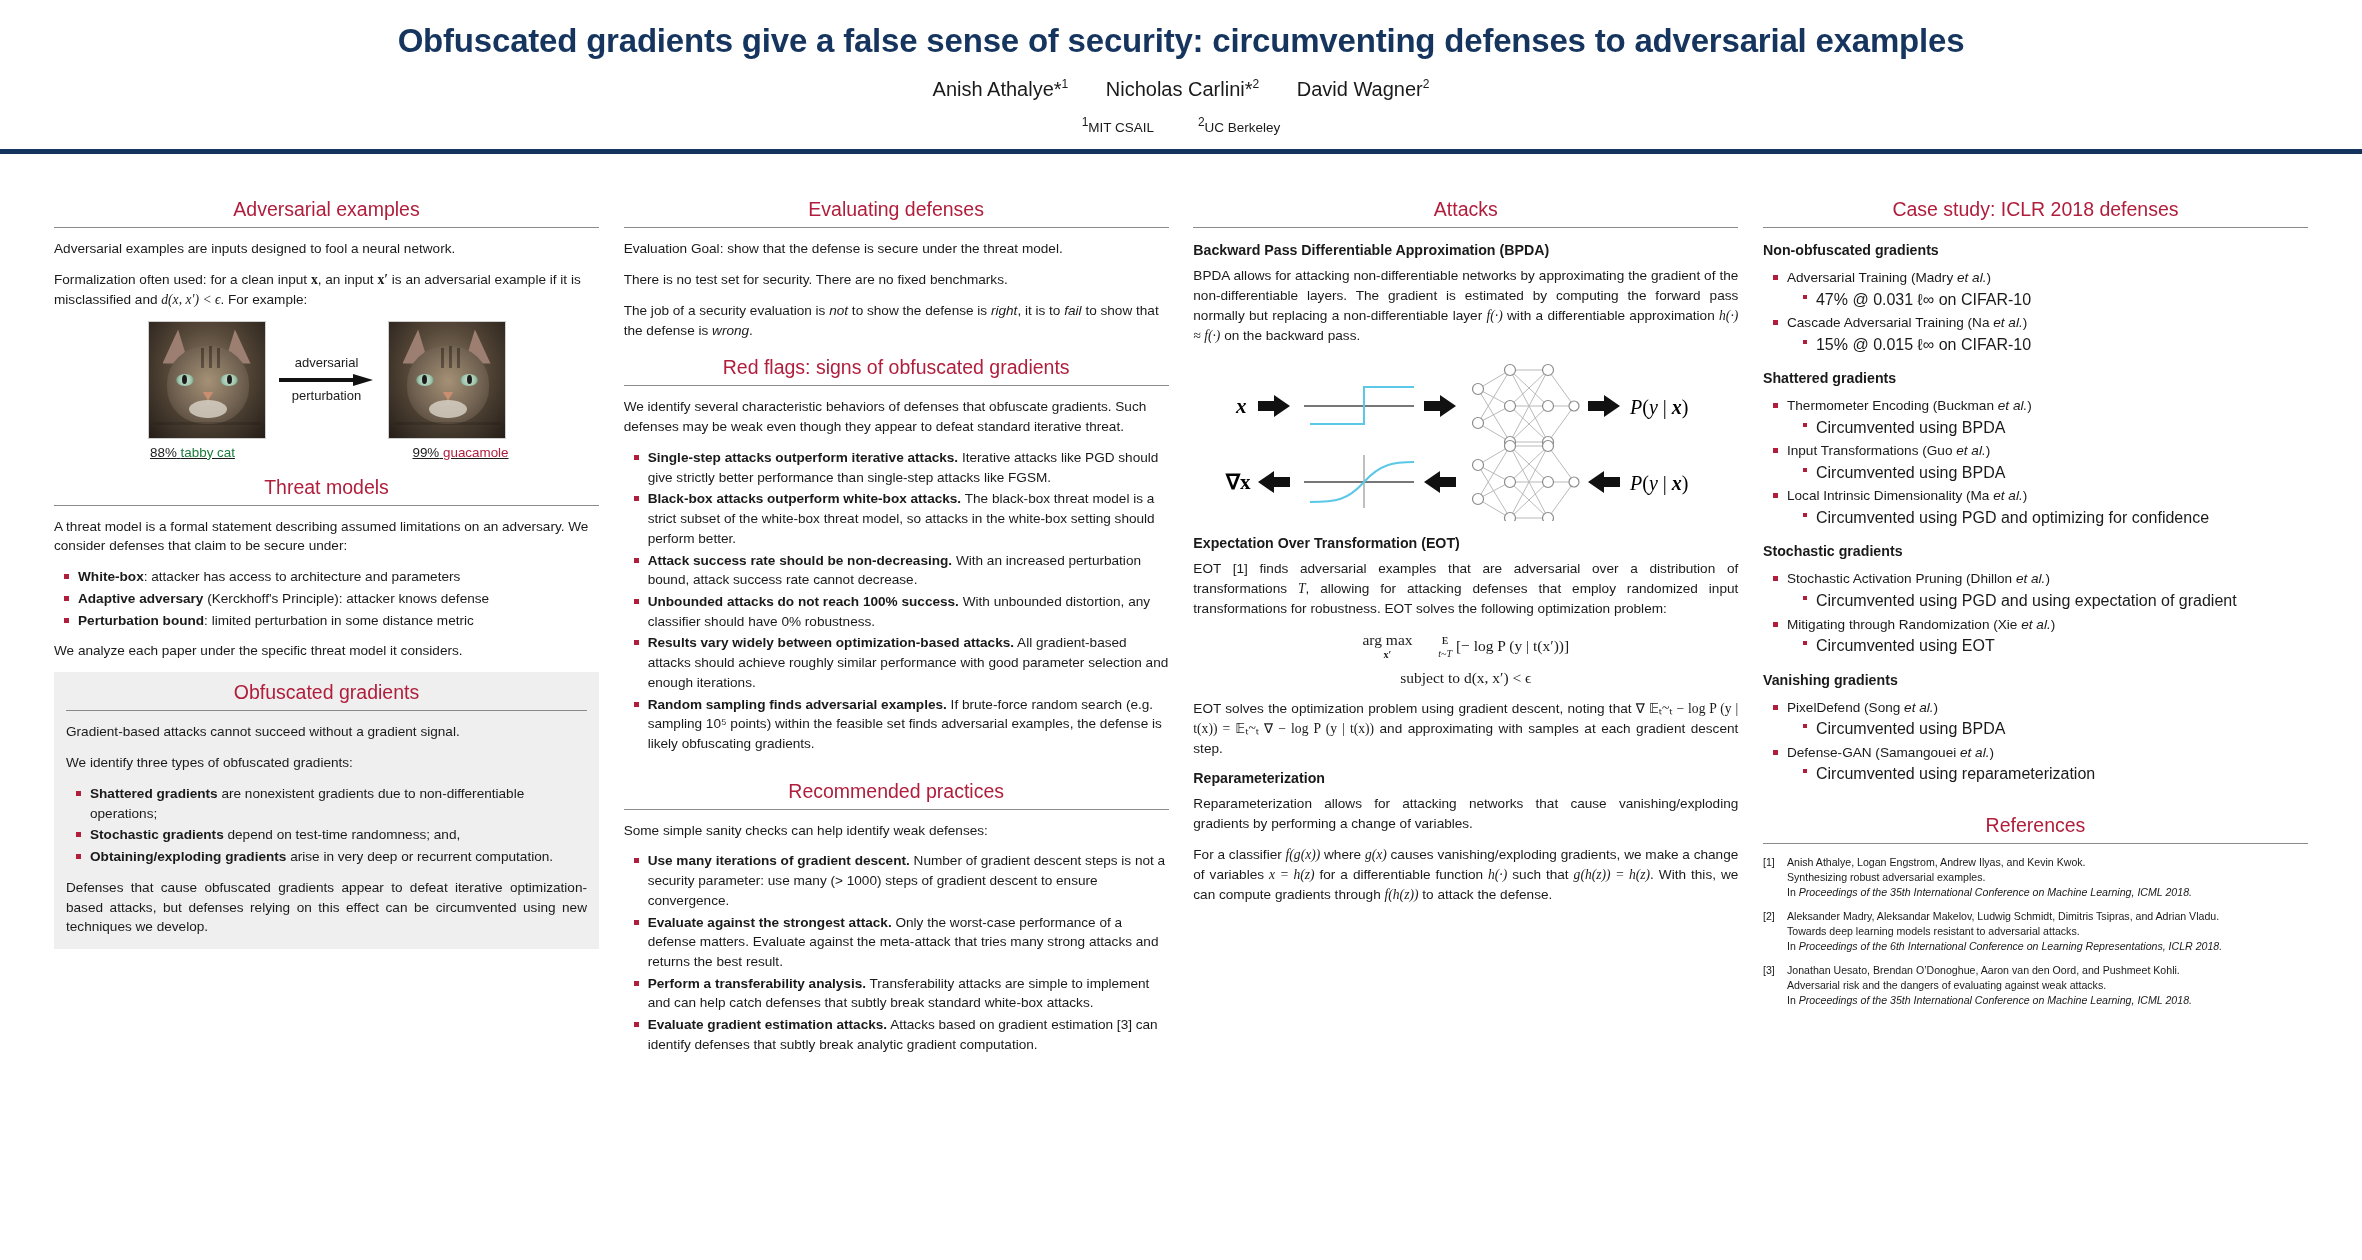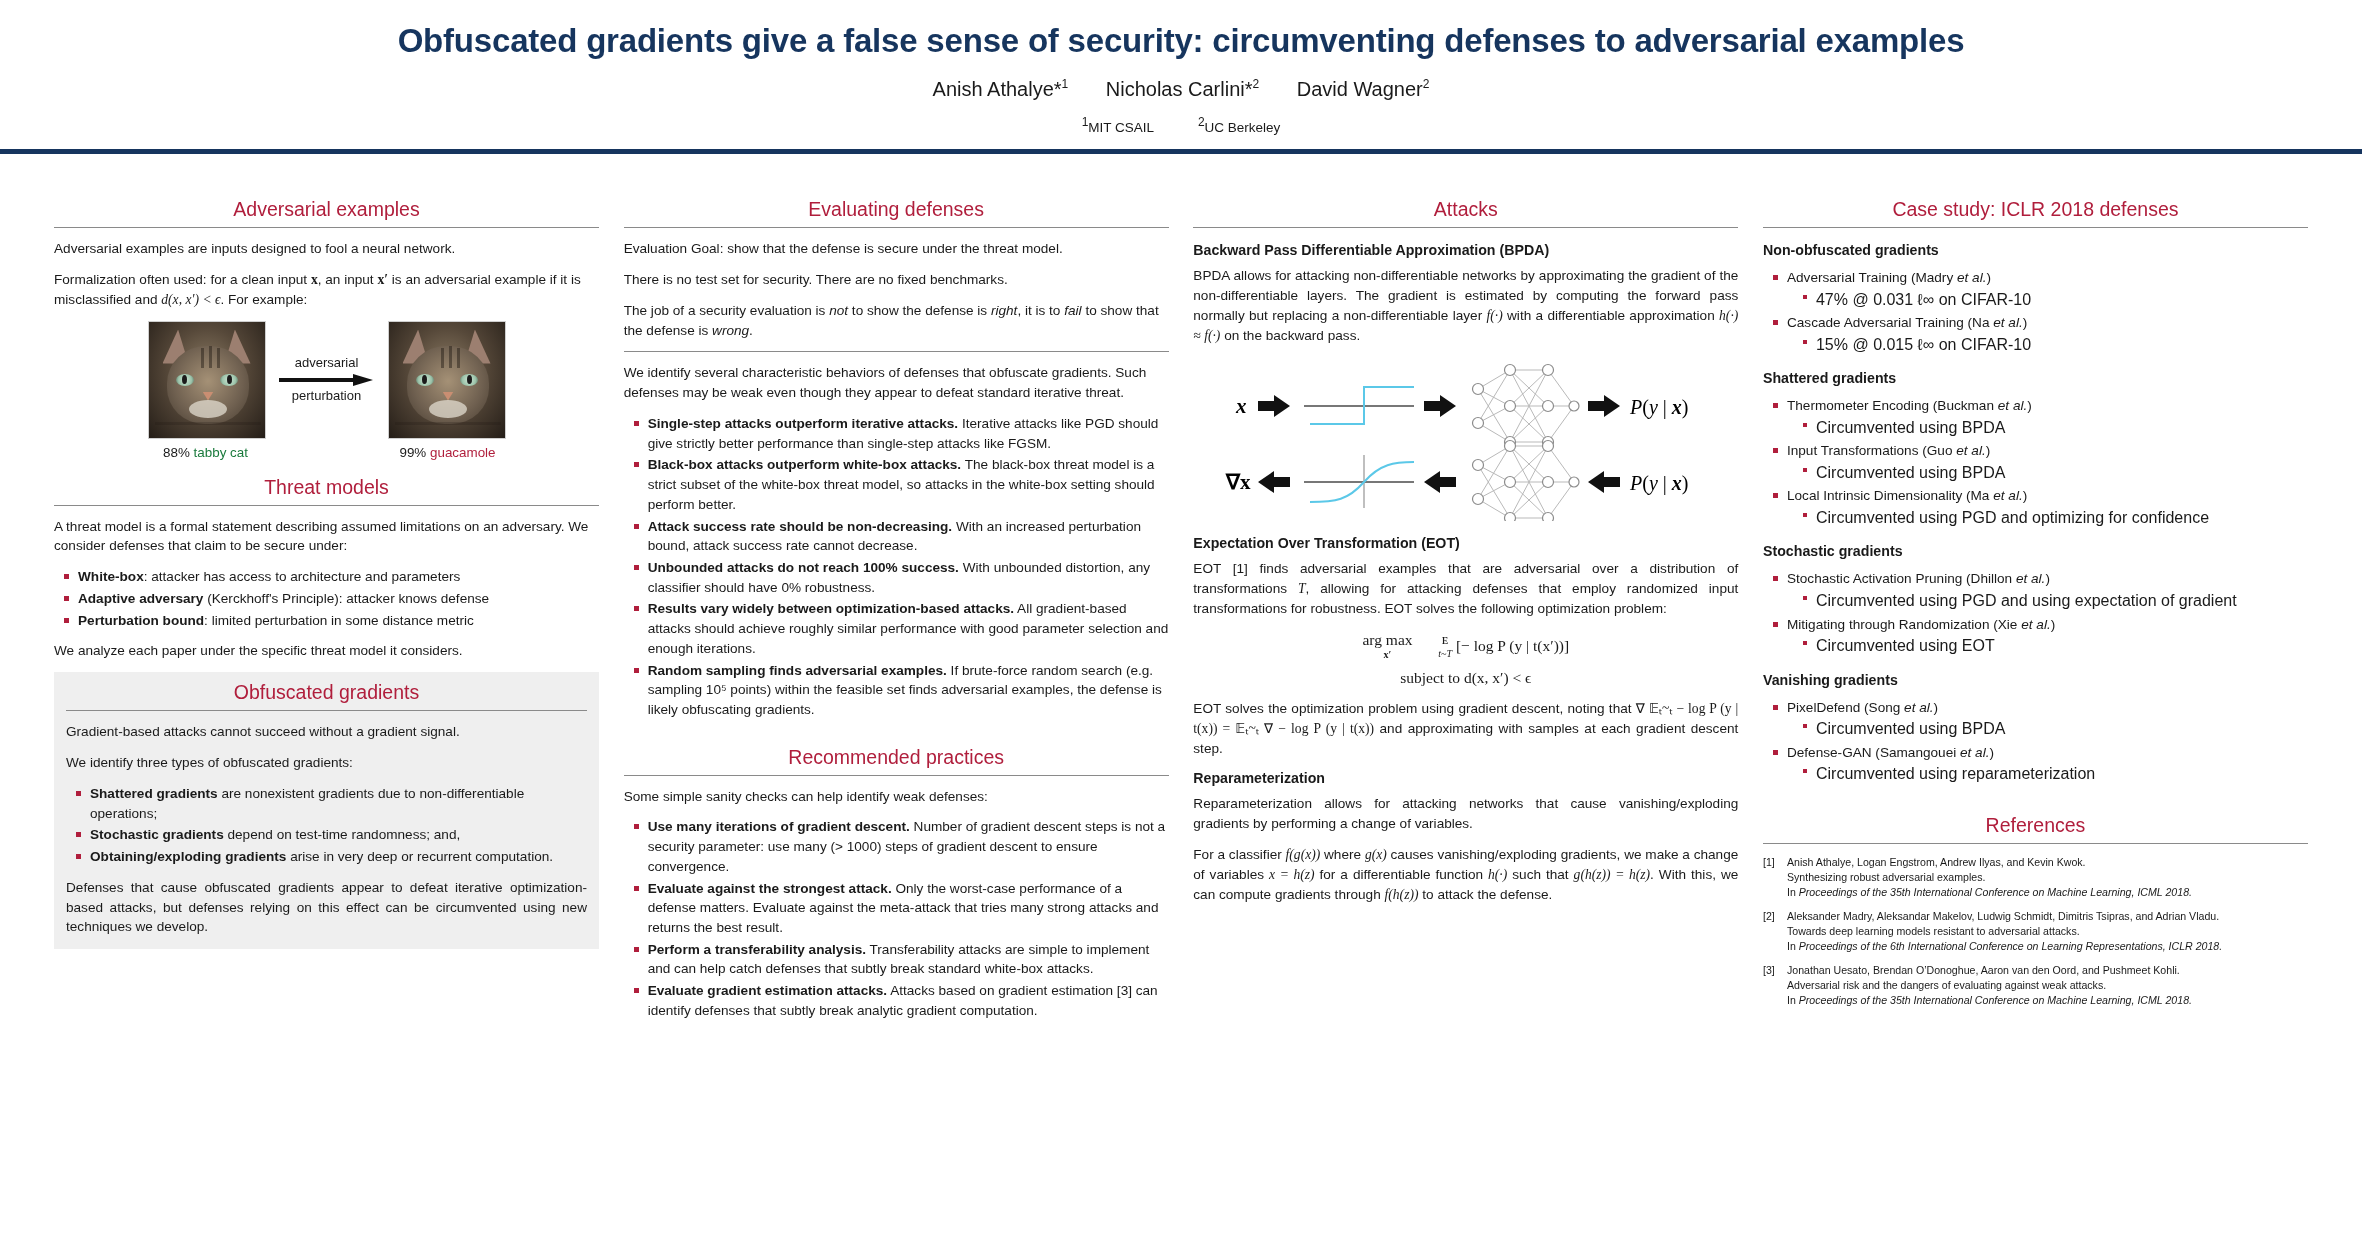--- a/index.html
+++ b/index.html
@@ -88,21 +88,21 @@
   .catimg .nose { position:absolute; left:54px; top:70px; width:11px; height:9px; background:#c98e72;
     clip-path: polygon(0 0, 100% 0, 50% 100%); }
   .catimg .muz { position:absolute; left:40px; top:78px; width:38px; height:18px; border-radius:50%;
     background: rgba(226,220,208,0.75); }
   .catimg .stripe { position:absolute; background: rgba(30,24,18,0.45); }
   .arrowbox { width:110px; text-align:center; font-size:13px; line-height:1.35; }
   .arrowline { display:block; margin: 3px auto 3px auto; width:96px; height:9px; position:relative; }
   .arrowline::before { content:""; position:absolute; left:0; top:3px; width:76px; height:4px; background:#111; }
   .arrowline::after { content:""; position:absolute; left:74px; top:-1px; width:0; height:0;
     border-top:6px solid transparent; border-bottom:6px solid transparent; border-left:20px solid #111; }
-  .catcaps { display:flex; justify-content:center; gap:7px; margin-top:6px; font-size:13.4px; }
+  .catcaps { display:flex; justify-content:center; gap:20px; margin-top:6px; font-size:13.4px;text-decoration:underline; }
   .catcap { width:118px; text-align:center; }
   .lbl-green { color:#1a7a3c; }
   .lbl-red { color:#b01e3c; }
   .capgap { width:110px; }
 
   
   .shaded { background:#efefef; padding: 9px 12px 12px 12px; margin-top: 10px; }
   .shaded .sec-title { margin-top: 0; }
 
   
@@ -237,20 +237,21 @@
     </div>
 
     <div class="col c2">
 
       <div class="sec-title">Evaluating defenses</div>
       <div class="sec-rule"></div>
       <p class="body">Evaluation Goal: show that the defense is secure under the threat model.</p>
       <p class="body">There is no test set for security. There are no fixed benchmarks.</p>
       <p class="body"><span>The job of a security evaluation is </span><i>not</i><span> to show the defense is </span><i>right</i><span>, it is to </span><i>fail</i><span> to show that the defense is </span><i>wrong</i><span>.</span></p>
 
+      <div class="sec-title" style="margin-top:16px;">Red flags: signs of obfuscated gradients</div>
       <div class="sec-rule"></div>
       <p class="body">We identify several characteristic behaviors of defenses that obfuscate gradients. Such defenses may be weak even though they appear to defeat standard iterative threat.</p>
       <ul class="bullets">
         <li><b>Single-step attacks outperform iterative attacks.</b><span> Iterative attacks like PGD should give strictly better performance than single-step attacks like FGSM.</span></li>
         <li><b>Black-box attacks outperform white-box attacks.</b><span> The black-box threat model is a strict subset of the white-box threat model, so attacks in the white-box setting should perform better.</span></li>
         <li><b>Attack success rate should be non-decreasing.</b><span> With an increased perturbation bound, attack success rate cannot decrease.</span></li>
         <li><b>Unbounded attacks do not reach 100% success.</b><span> With unbounded distortion, any classifier should have 0% robustness.</span></li>
         <li><b>Results vary widely between optimization-based attacks.</b><span> All gradient-based attacks should achieve roughly similar performance with good parameter selection and enough iterations.</span></li>
         <li><b>Random sampling finds adversarial examples.</b><span> If brute-force random search (e.g. sampling 10⁵ points) within the feasible set finds adversarial examples, the defense is likely obfuscating gradients.</span></li>
       </ul>

